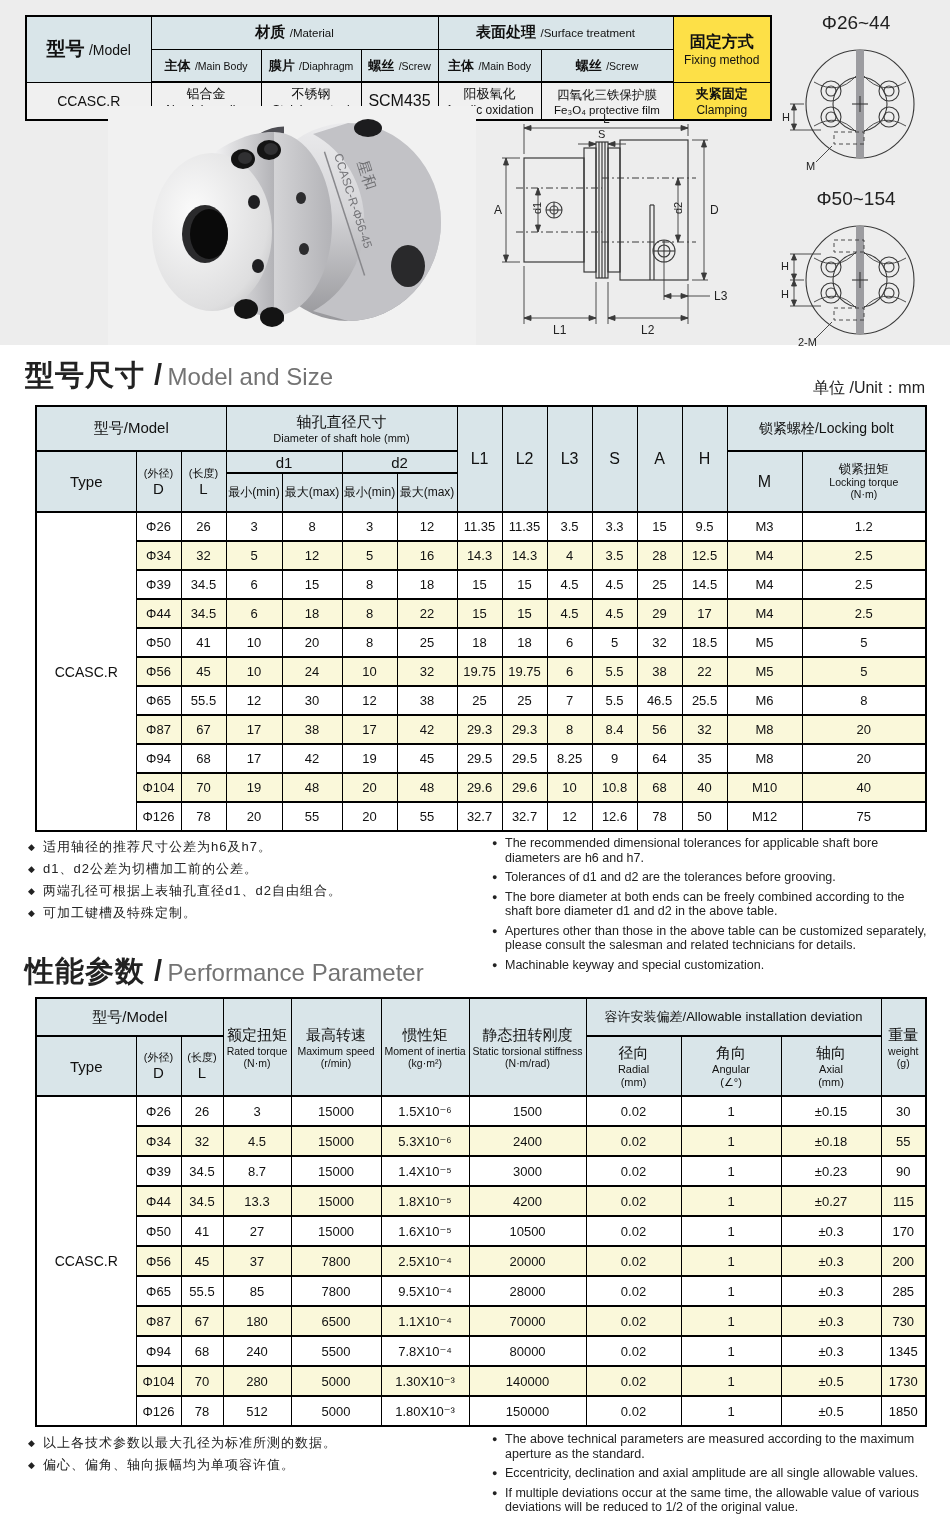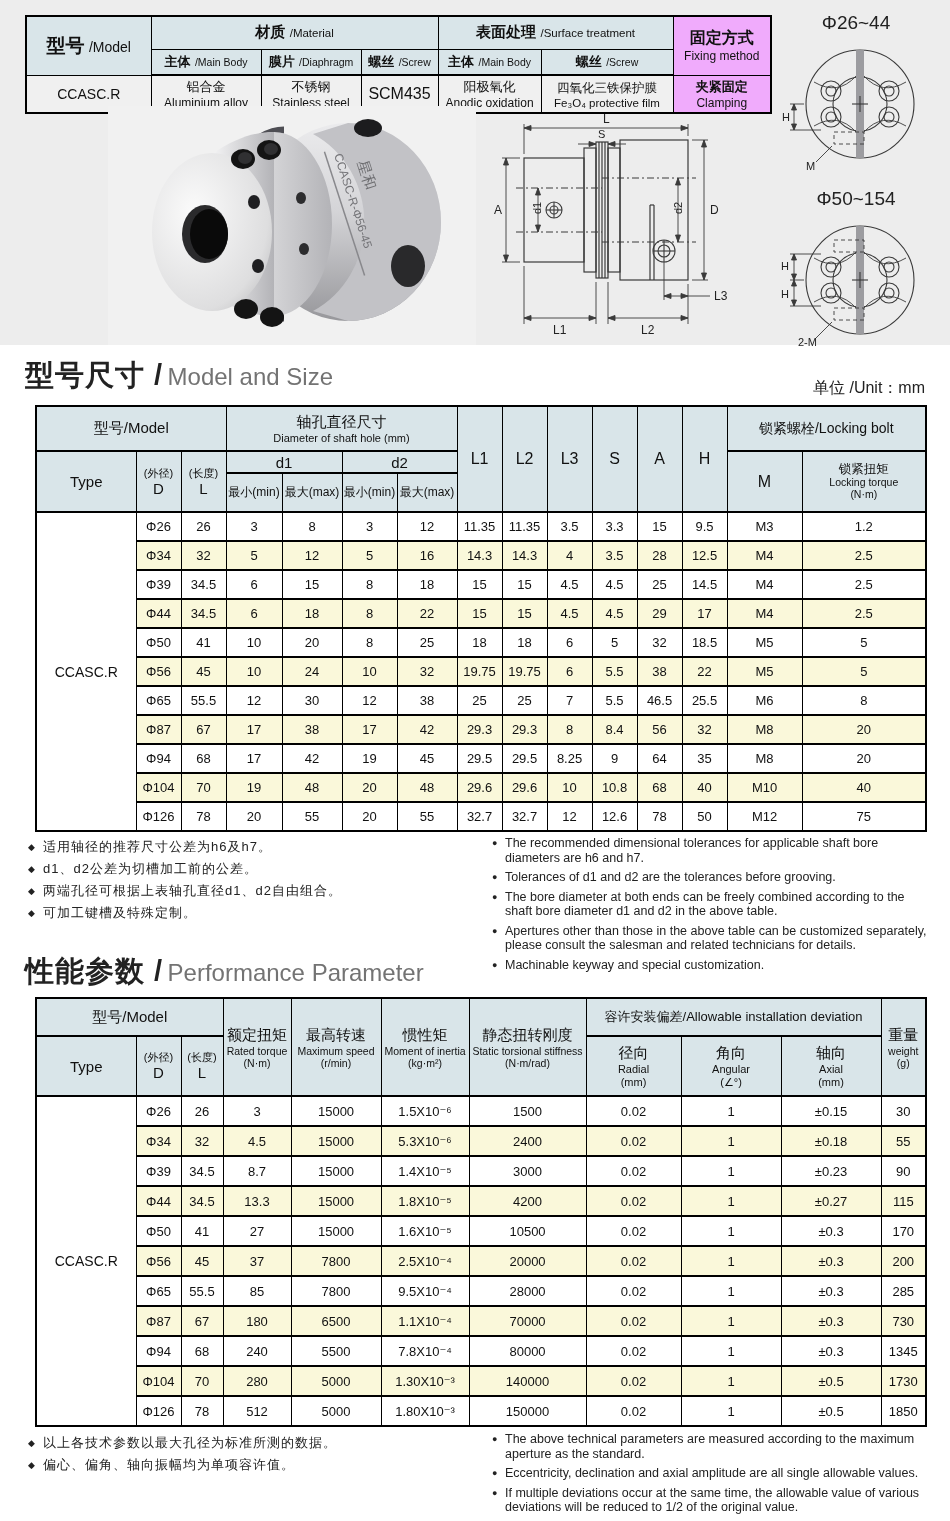--- a/index.html
+++ b/index.html
@@ -9,33 +9,33 @@
 
   
   .top-band { position:absolute; left:0; top:0; width:950px; height:345px; background:#ededed; }
   .photo-wrap { position:absolute; left:108px; top:106px; width:368px; height:239px; background:#f1f1f1; }
 
   
   .spec-table { position:absolute; left:25px; top:15px; width:745px; border-collapse:collapse; table-layout:fixed; background:transparent; border:2px solid #000; }
   .spec-table th, .spec-table td { border:1px solid #000; text-align:center; vertical-align:middle; padding:1px 2px; }
   .spec-table thead tr:last-child th { border-bottom:2px solid #000; }
   .spec-table th { background:#d9e5e9; font-weight:normal; }
-  .spec-table th.yellow, .spec-table td.yellow { background:#f0abfc; }
+  .spec-table th.yellow, .spec-table td.yellow { background:#fde047; }
   .spec-table td { background:#f0f0f0; }
   .spec-table .hz-big { font-size:19px; font-weight:bold; }
   .spec-table .he-big { font-size:14px; }
   .spec-table .cz { font-size:15px; font-weight:bold; }
   .spec-table .ce { font-size:11.5px; }
   .spec-table .sz { font-size:13px; font-weight:bold; }
   .spec-table .se { font-size:10.5px; }
   .spec-table .dz { display:block; font-size:13px; }
   .spec-table .de { display:block; font-size:12px; }
   .spec-table .model-val { font-size:14px; }
   .spec-table tr.h1 th { height:33px; }
-  .spec-table tr.h2 th { height:26px; }
+  .spec-table tr.h2 th { height:33px; }
   .spec-table tbody td { height:38px; }
   .fix-z { display:block; font-size:16px; font-weight:bold; }
   .fix-e { display:block; font-size:12px; }
 
   
   .section-title { position:absolute; left:25px; }
   .section-title .zh { font-size:29px; font-weight:bold; color:#222; letter-spacing:1px; }
   .section-title .en { font-size:24px; color:#737373; }
   .unit-label { position:absolute; right:25px; font-size:16px; color:#222; }
 

